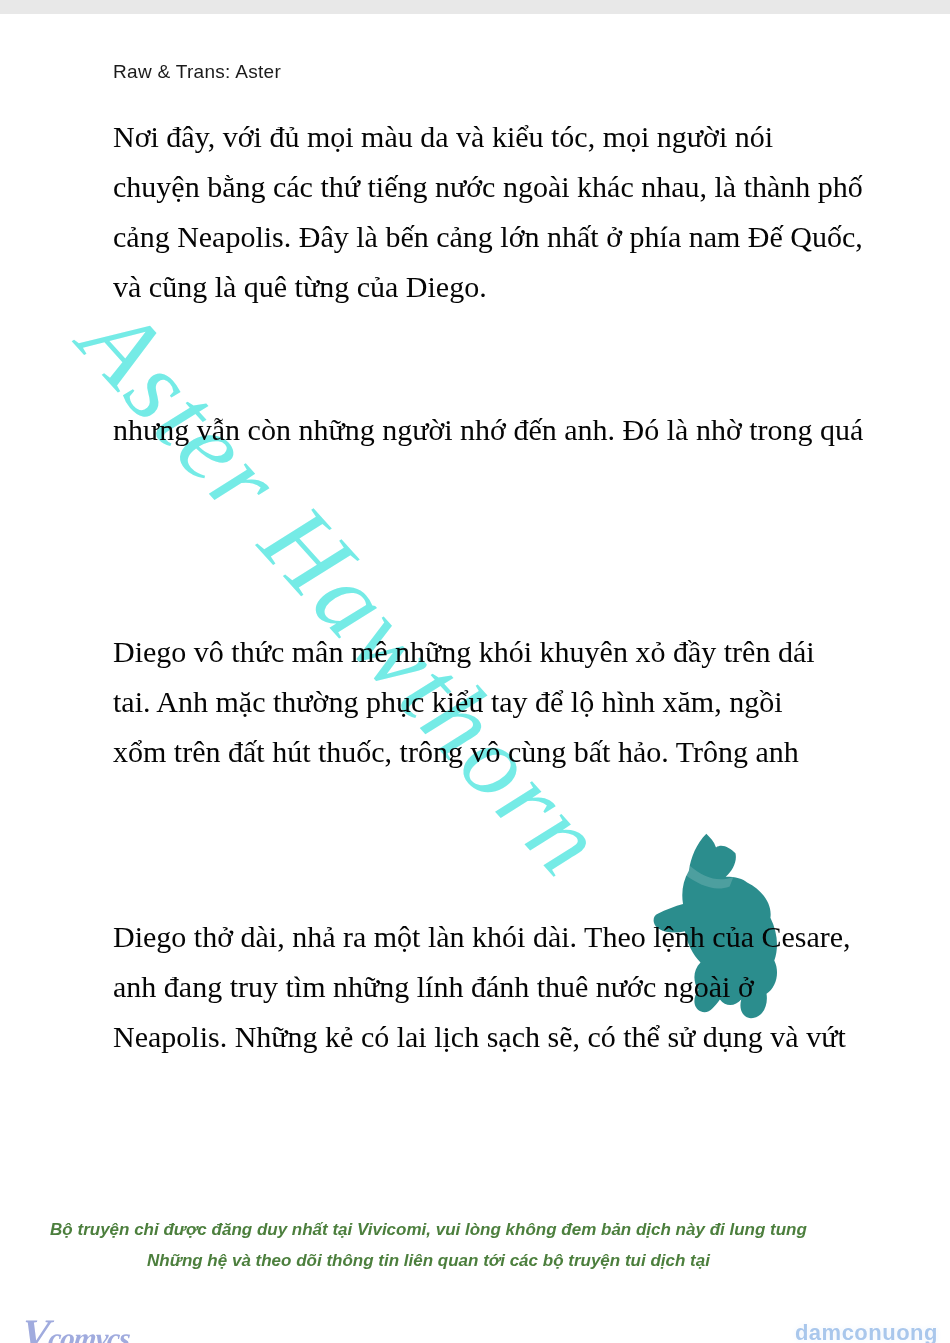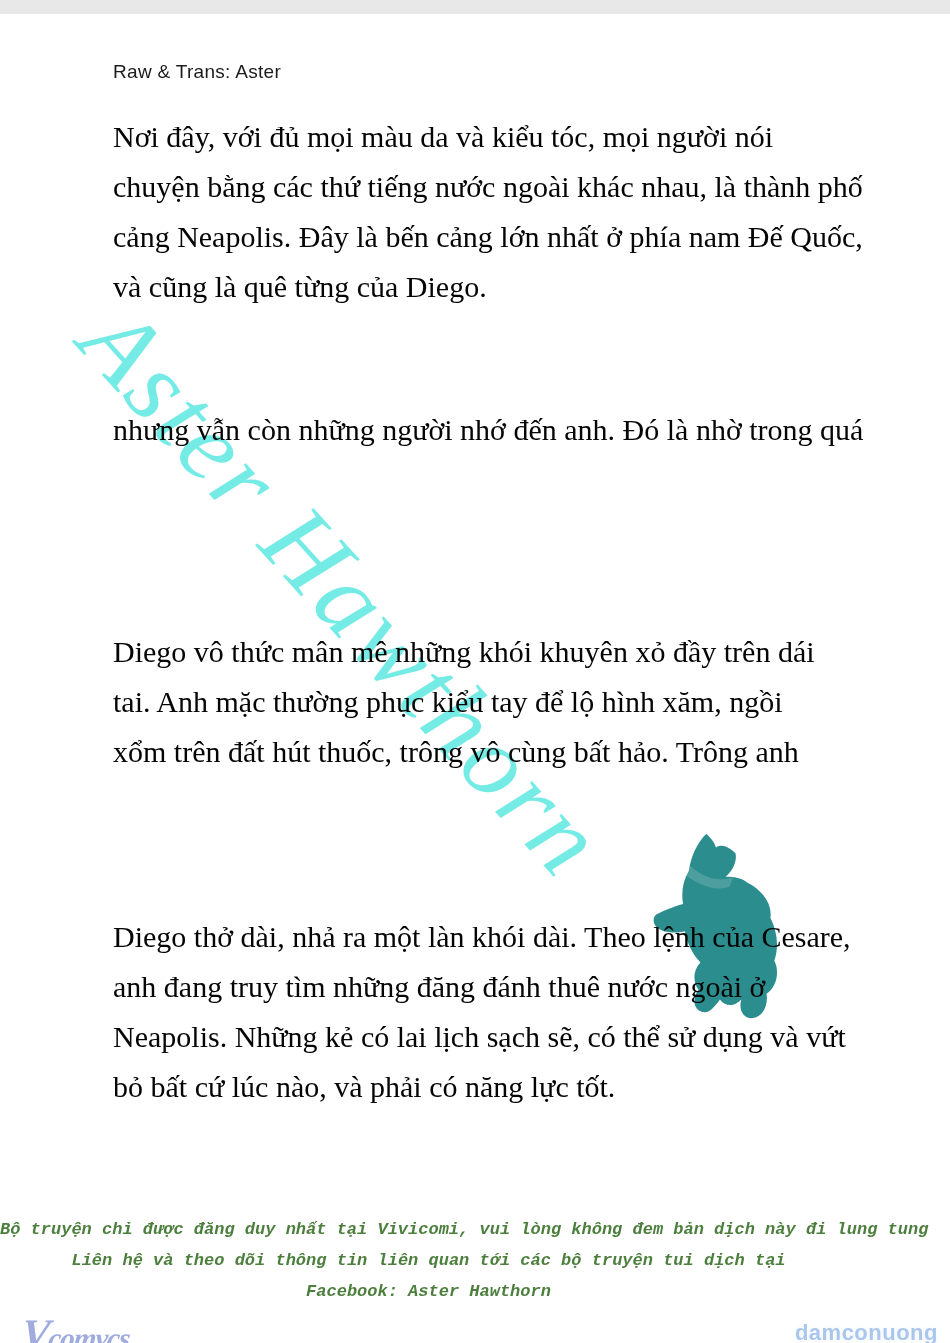--- a/index.html
+++ b/index.html
@@ -54,21 +54,21 @@
     color:var(--c-text);
   }
   .para .line{white-space:nowrap;}
   .para1{top:98px;}
   .para2{top:391px;}
   .para3{top:613px;}
   .para4{top:898px;}
   .footer{
     position:absolute;left:0;top:1200px;width:857px;
     text-align:center;
-    font-family:Liberation Mono, monospace;
+    font-family:Liberation Sans, sans-serif;
     font-weight:bold;font-style:italic;
     font-size:17px;line-height:31px;
     color:var(--c-footer);
     z-index:3;
   }
   .footer .line{white-space:nowrap;}
   .site-logo{
     position:absolute;left:22px;top:1296px;
     font-family:"Liberation Serif", serif;
     font-style:italic;font-weight:bold;
@@ -153,30 +153,28 @@
     <div class="para para2">
         <div class="line">nhưng vẫn còn những người nhớ đến anh. Đó là nhờ trong quá</div>
       </div>
     <div class="para para3">
         <div class="line">Diego vô thức mân mê những khói khuyên xỏ đầy trên dái</div>
         <div class="line">tai. Anh mặc thường phục kiểu tay để lộ hình xăm, ngồi</div>
         <div class="line">xổm trên đất hút thuốc, trông vô cùng bất hảo. Trông anh</div>
       </div>
     <div class="para para4">
         <div class="line">Diego thở dài, nhả ra một làn khói dài. Theo lệnh của Cesare,</div>
-        <div class="line">anh đang truy tìm những đăng đánh thuê nước ngoài ở</div>
+        <div class="line">anh đang truy tìm những lính đánh thuê nước ngoài ở</div>
         <div class="line">Neapolis. Những kẻ có lai lịch sạch sẽ, có thể sử dụng và vứt</div>
-        <div class="line">bỏ bất cứ lúc nào, và phải có năng lực tốt.</div>
       </div>
   </div>
 
   <div class="footer">
       <div class="line">Bộ truyện chỉ được đăng duy nhất tại Vivicomi, vui lòng không đem bản dịch này đi lung tung</div>
-      <div class="line">Liên hệ và theo dõi thông tin liên quan tới các bộ truyện tui dịch tại</div>
-      <div class="line">Facebook: Aster Hawthorn</div>
+      <div class="line">Những hệ và theo dõi thông tin liên quan tới các bộ truyện tui dịch tại</div>
     </div>
 
   <div class="site-logo">Vcomycs</div>
   <div class="logo-swirl"></div>
   <div class="logo-underbar"></div>
 
   <div class="corner-tag">damconuong</div>
 
 </div>
 

